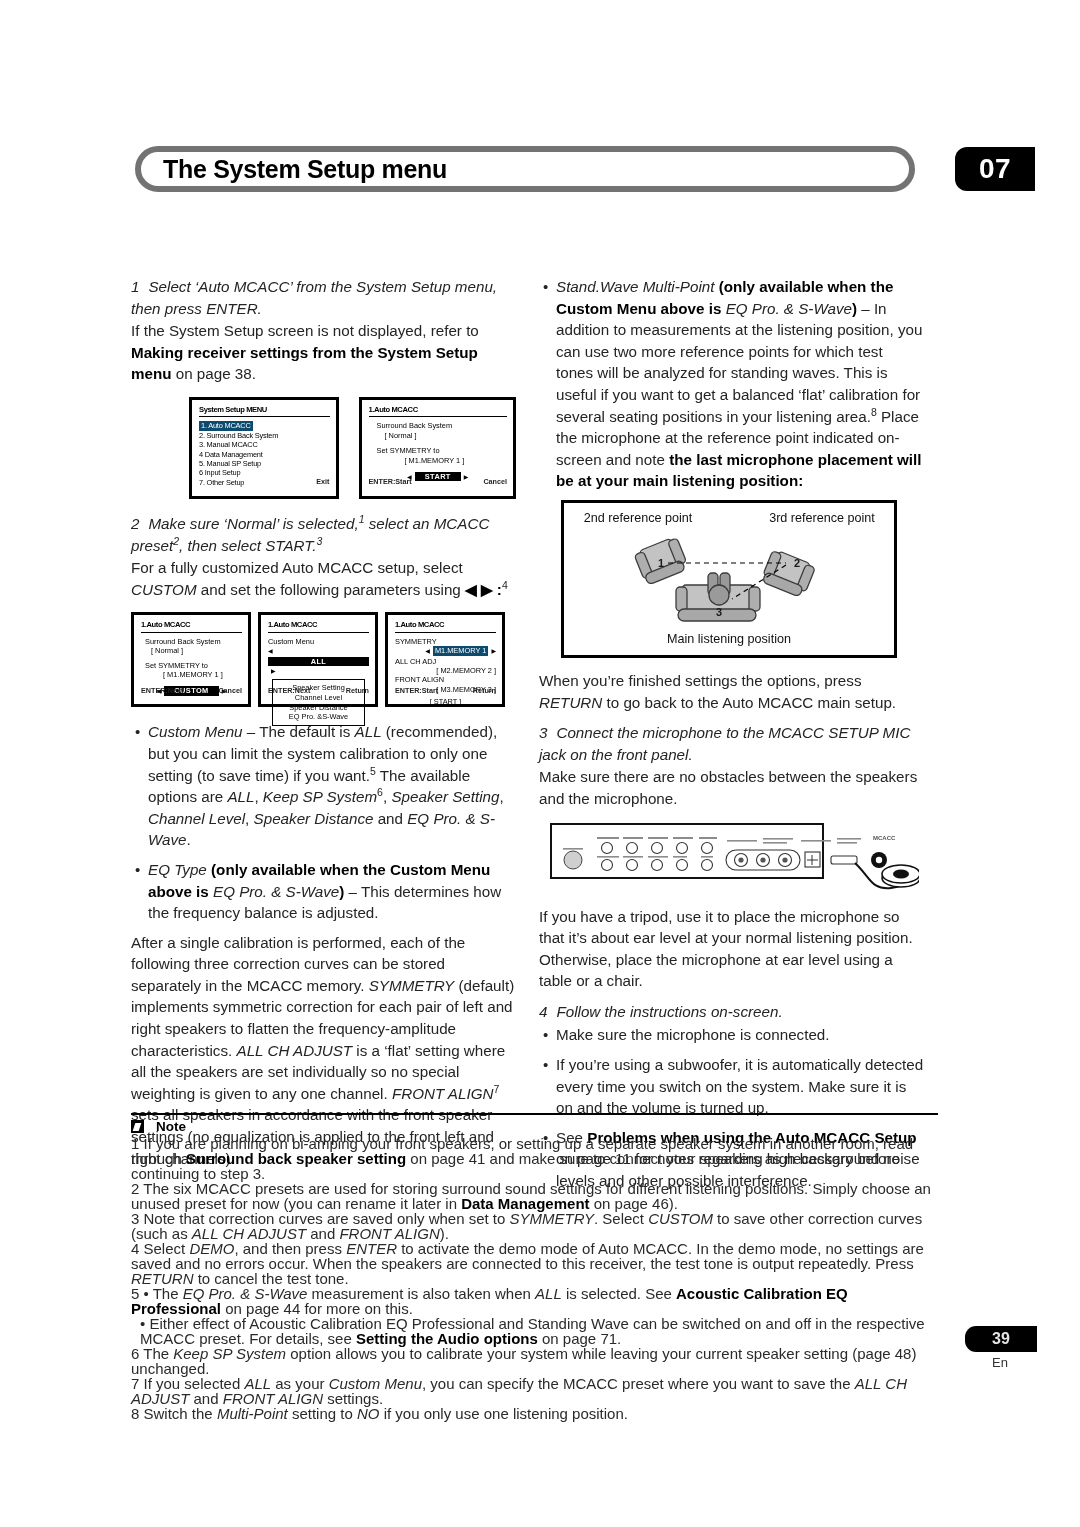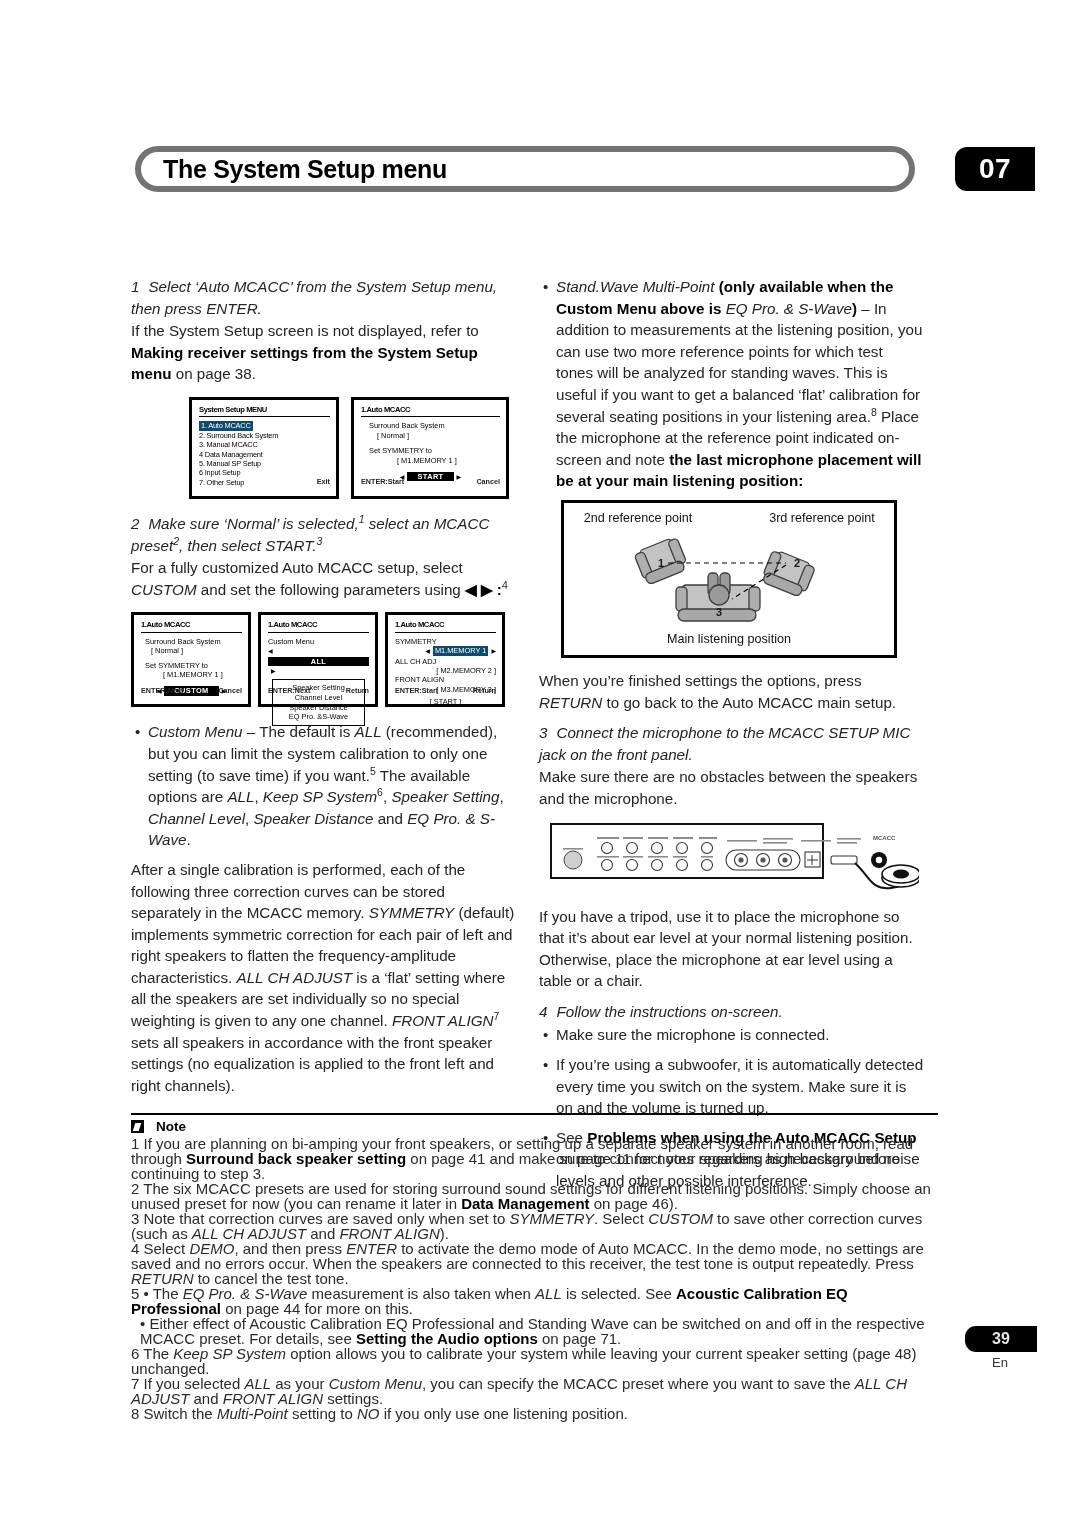--- a/index.html
+++ b/index.html
@@ -42,21 +42,21 @@
   .step .num{font-style:italic;padding-right:9px;}
   i,.it{font-style:italic;}
   b,.bd{font-weight:bold;color:#000;}
   sup{font-size:10.5px;vertical-align:super;line-height:0;}
 
   ul{margin:0;padding:0;list-style:none;}
   li{position:relative;padding-left:17px;margin-bottom:8px;}
   li:before{content:"\2022";position:absolute;left:4px;top:0;font-size:15px;}
 
   
-  .osd-row{display:flex;gap:12px;margin:12px 0 14px 58px;}
+  .osd-row{display:flex;gap:20px;margin:12px 0 14px 58px;}
   .osd-row.row2{margin-left:0;gap:7px;}
   .osd{
     border:3px solid #000;background:#fff;box-sizing:border-box;
     font-family:"Liberation Sans", sans-serif;
     position:relative;
   }
   .osd-a{width:150px;height:102px;}
   .osd-b{width:158px;height:102px;}
   .osd-s{width:120px;height:95px;}
   .osd-inner{padding:5px 6px 4px 7px;font-size:7.4px;line-height:9.4px;color:#000;}
@@ -230,20 +230,23 @@
         <div class="osd-foot">
           <span>ENTER:Start</span>
           <span>Return</span>
         </div>
       </div>
     </div>
 
     <ul>
       <li>
         <i>Custom Menu</i><span> – The default is </span><i>ALL</i><span> (recommended), but you can limit the system calibration to only one setting (to save time) if you want.</span><sup>5</sup><span> The available options are </span><i>ALL</i>, <i>Keep SP System</i><sup>6</sup>, <i>Speaker Setting</i>, <i>Channel Level</i>, <i>Speaker Distance</i><span> and </span><i>EQ Pro. &amp; S-Wave</i><span>.</span>
+      </li>
+      <li>
+        <i>EQ Type</i> <b>(only available when the Custom Menu above is </b><i>EQ Pro. &amp; S-Wave</i><b>)</b><span> – This determines how the frequency balance is adjusted.</span>
       </li>
     </ul>
 
     <p class="para"><span>After a single calibration is performed, each of the following three correction curves can be stored separately in the MCACC memory. </span><i>SYMMETRY</i><span> (default) implements symmetric correction for each pair of left and right speakers to flatten the frequency-amplitude characteristics. </span><i>ALL CH ADJUST</i><span> is a ‘flat’ setting where all the speakers are set individually so no special weighting is given to any one channel. </span><i>FRONT ALIGN</i><sup>7</sup><span> sets all speakers in accordance with the front speaker settings (no equalization is applied to the front left and right channels).</span></p>
   </div>
 
   <div class="col col-right">
 
     <ul>
       <li>

